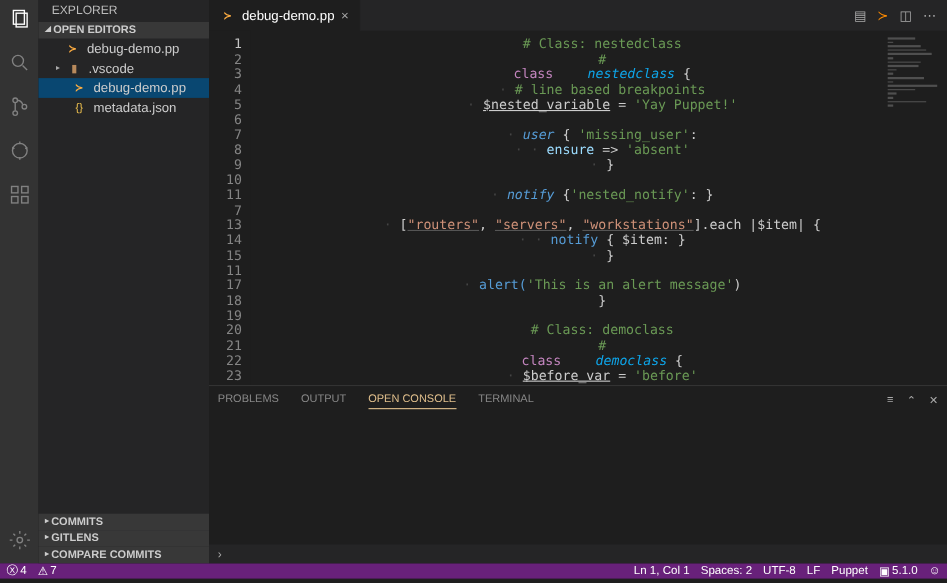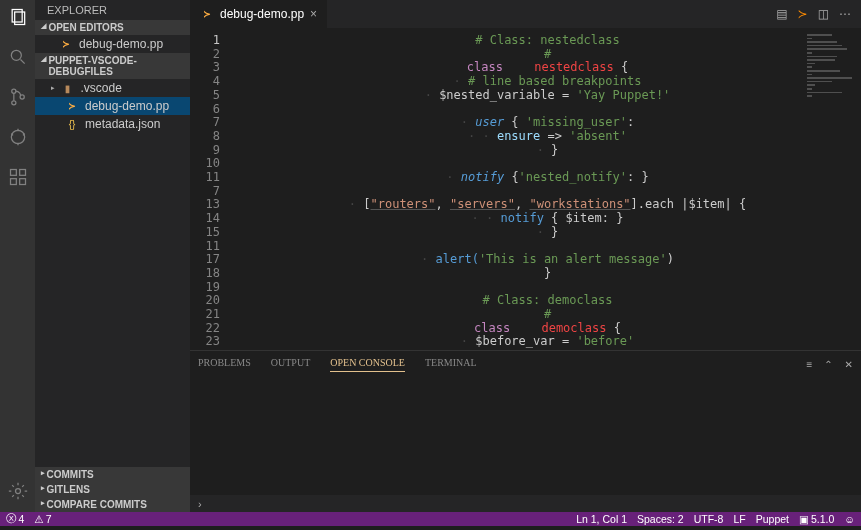--- a/index.html
+++ b/index.html
@@ -33,32 +33,32 @@
 .code-wrap { flex: 1; display: flex; position: relative; font-family: Consolas, monospace; font-size: 12px; overflow: hidden;}
 .gutter { width: 38px; background: #1e1e1e; color: #858585; text-align: right; padding: 6px 8px 0 0; line-height: 13.7px; }
 .gutter .cur { color: #c6c6c6; }
 .code { flex: 1; padding: 6px 0 0 6px; line-height: 13.7px; white-space: pre; color: #cccccc; text-align: center; }
 .minimap { position: absolute; top: 6px; right: 4px; width: 50px; height: 70px; opacity: 0.4; }
 .minimap div { height: 1.6px; background: #999; margin-bottom: 2px; }
 
 .c-comment { color: #6a9955; }
 .c-keyword { color: #c586c0; }
 .c-keyword2 { color: #9cdcfe; }
-.c-class { color: #ef4444;  margin-left: 24px;}
+.c-class { color: #0ea5e9; font-style: italic; margin-left: 24px;}
 .c-string { color: #6a9955; }
 .c-string2 { color: #ce9178; }
-.c-var { color: #cccccc; }
+.c-var { color: #cccccc; text-decoration: underline; }
 .c-func { color: #569cd6; font-style: italic;}
 .c-func2{ color: #569cd6; }
 .c-underline { text-decoration: underline; text-decoration-color: #555;}
 .guide{ color:#444; }
 
 .panel { height: 145px; border-top: 1px solid #333; background: #1e1e1e; display: flex; flex-direction: column;}
 .panel-tabs { display: flex; padding: 0 8px; height: 26px; align-items: center; gap: 20px; font-size: 10px; color: #888;}
-.panel-tabs .pt { cursor: pointer; padding-bottom:3px;font-family:Liberation Serif, serif;}
+.panel-tabs .pt { cursor: pointer; padding-bottom:3px;}
 .panel-tabs .pt.active { color: #e2c08d; border-bottom: 1px solid #e2c08d; }
 .panel-tabs .right { margin-left: auto; display:flex; gap:12px; color:#aaa;}
 .panel-body { flex:1; }
 
 .breadcrumb-bar { height: 17px; background: #252526; display:flex; align-items:center; padding:0 8px; color:#aaa; font-size:11px; cursor:pointer;}
 
 .statusbar { height: 14px; background: #68217a; color: #fff; display: flex; align-items: center; font-size: 10.5px; padding: 0 6px; gap: 10px; }
 .statusbar .sbi { cursor: pointer; display:flex; align-items:center; gap:2px;}
 .statusbar .right { margin-left: auto; display:flex; gap:10px; align-items:center;}
 svg { display: block; }
@@ -115,24 +115,20 @@
 
   <div class="sidebar">
     <div class="sidebar-title">EXPLORER</div>
     <div class="section-header">
         <span class="tri">◢</span>
         <span>OPEN EDITORS</span>
       </div>
     <div class="file-item">
         <span class="file-icon pp-icon">≻</span>
         <span>debug-demo.pp</span>
-      </div>
-    <div class="section-header">
-        <span class="tri">◢</span>
-        <span>PUPPET-VSCODE-DEBUGFILES</span>
       </div>
     <div class="file-item nested">
         <span style="font-size:7px;color:#aaa;">▸</span>
         <span class="file-icon folder-icon">▮</span>
         <span>.vscode</span>
       </div>
     <div class="file-item nested selected">
         <span style="width:8px"></span>
         <span class="file-icon pp-icon">≻</span>
         <span>debug-demo.pp</span>

